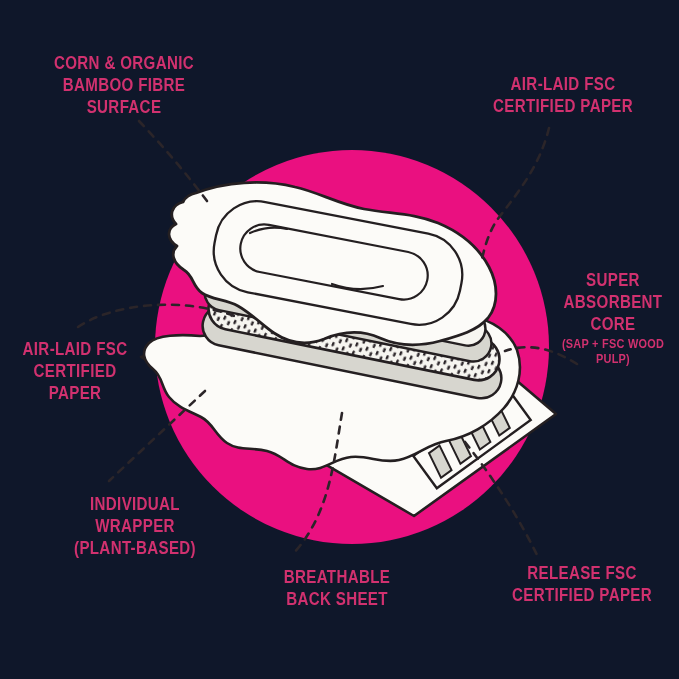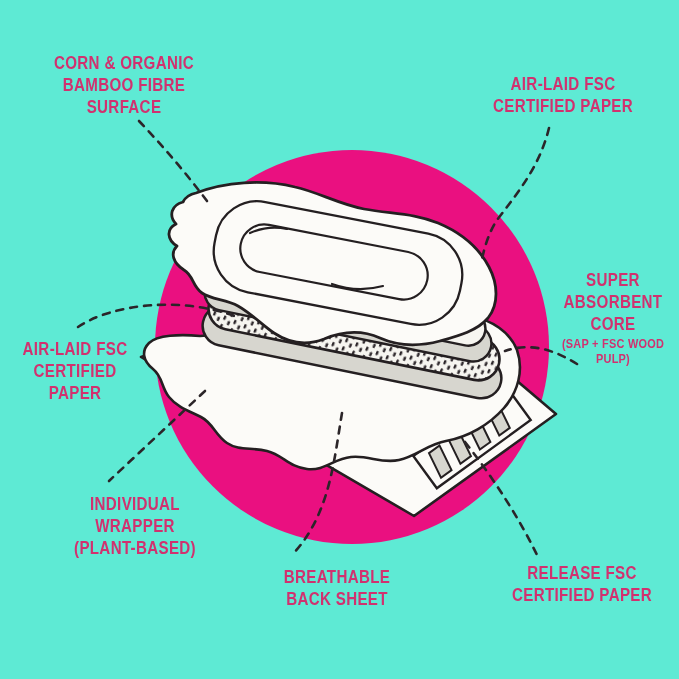--- a/index.html
+++ b/index.html
@@ -3,21 +3,21 @@
 <meta charset="utf-8">
 <style>
   html,body{margin:0;padding:0;}
   body{
     width:679px;height:679px;
     background:#F8C5D9;
     font-family:"Liberation Sans", sans-serif;
     overflow:hidden;
   }
   .stage{
-    position:relative;width:679px;height:679px;background:#5eead4;
+    position:relative;width:679px;height:679px;background:#0f172a;
   }
   .stage svg{position:absolute;left:0;top:0;}
   .label{
     position:absolute;
     color:#D1316F;
     font-weight:700;
     font-size:18px;
     line-height:1.22;
     letter-spacing:.4px;
     text-align:center;

